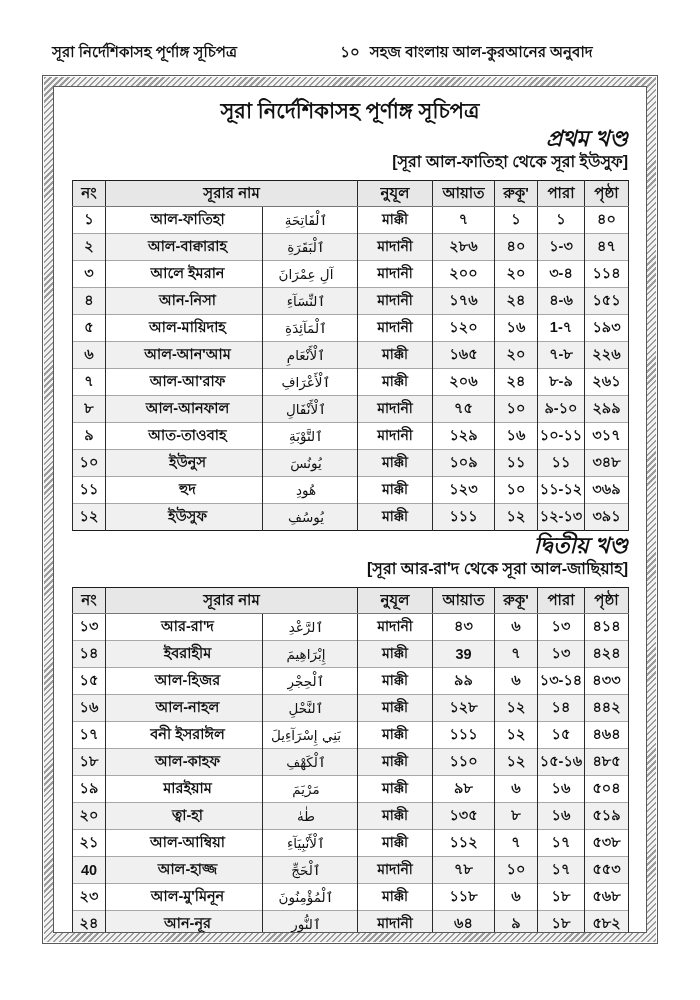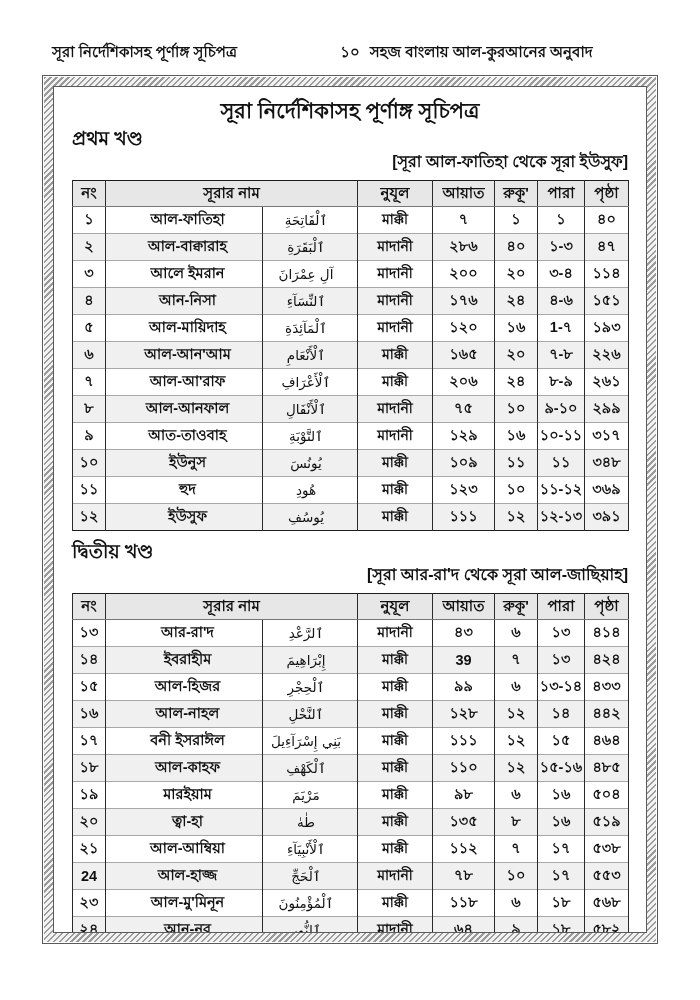--- a/index.html
+++ b/index.html
@@ -42,23 +42,23 @@
   .frame-inner {
     width: 100%; height: 100%;
     background: #fff;
     border: 1px solid #5a5a5a;
     padding: 10px 18px 0 18px;
     overflow: hidden;
   }
 
   
   .doc-title   { text-align: center; font-size: 21px; font-weight: 700; line-height: 28px; }
-  .vol-title   { text-align: left; font-size: 19px; font-weight: 700; line-height: 24px; margin-top: 2px; }
+  .vol-title   { text-align: right; font-size: 22px; font-weight: 700; line-height: 24px; margin-top: 2px; font-style: italic; }
   .vol-range   { text-align: right; font-size: 16px; font-weight: 600; line-height: 22px; margin-bottom: 7px; }
-  .vol-title.second { margin-top: 9px; }
+  .vol-title.second { margin-top: 3px; }
 
   
   table.toc {
     width: 556px;
     margin: 0 auto;
     border-collapse: collapse;
     table-layout: fixed;
     border: 1.6px solid #1c1c1c;
     font-size: 14.5px;
   }
@@ -367,21 +367,21 @@
               <td class="c-no">২১</td>
               <td class="c-name-bn">আল-আম্বিয়া</td>
               <td class="c-name-ar">ٱلْأَنْبِيَآءِ</td>
               <td class="c-nuzul">মাক্কী</td>
               <td class="c-ayat">১১২</td>
               <td class="c-ruku">৭</td>
               <td class="c-para">১৭</td>
               <td class="c-page">৫৩৮</td>
             </tr>
             <tr>
-              <td class="c-no">24</td>
+              <td class="c-no">40</td>
               <td class="c-name-bn">আল-হাজ্জ</td>
               <td class="c-name-ar">ٱلْحَجِّ</td>
               <td class="c-nuzul">মাদানী</td>
               <td class="c-ayat">৭৮</td>
               <td class="c-ruku">১০</td>
               <td class="c-para">১৭</td>
               <td class="c-page">৫৫৩</td>
             </tr>
             <tr>
               <td class="c-no">২৩</td>

